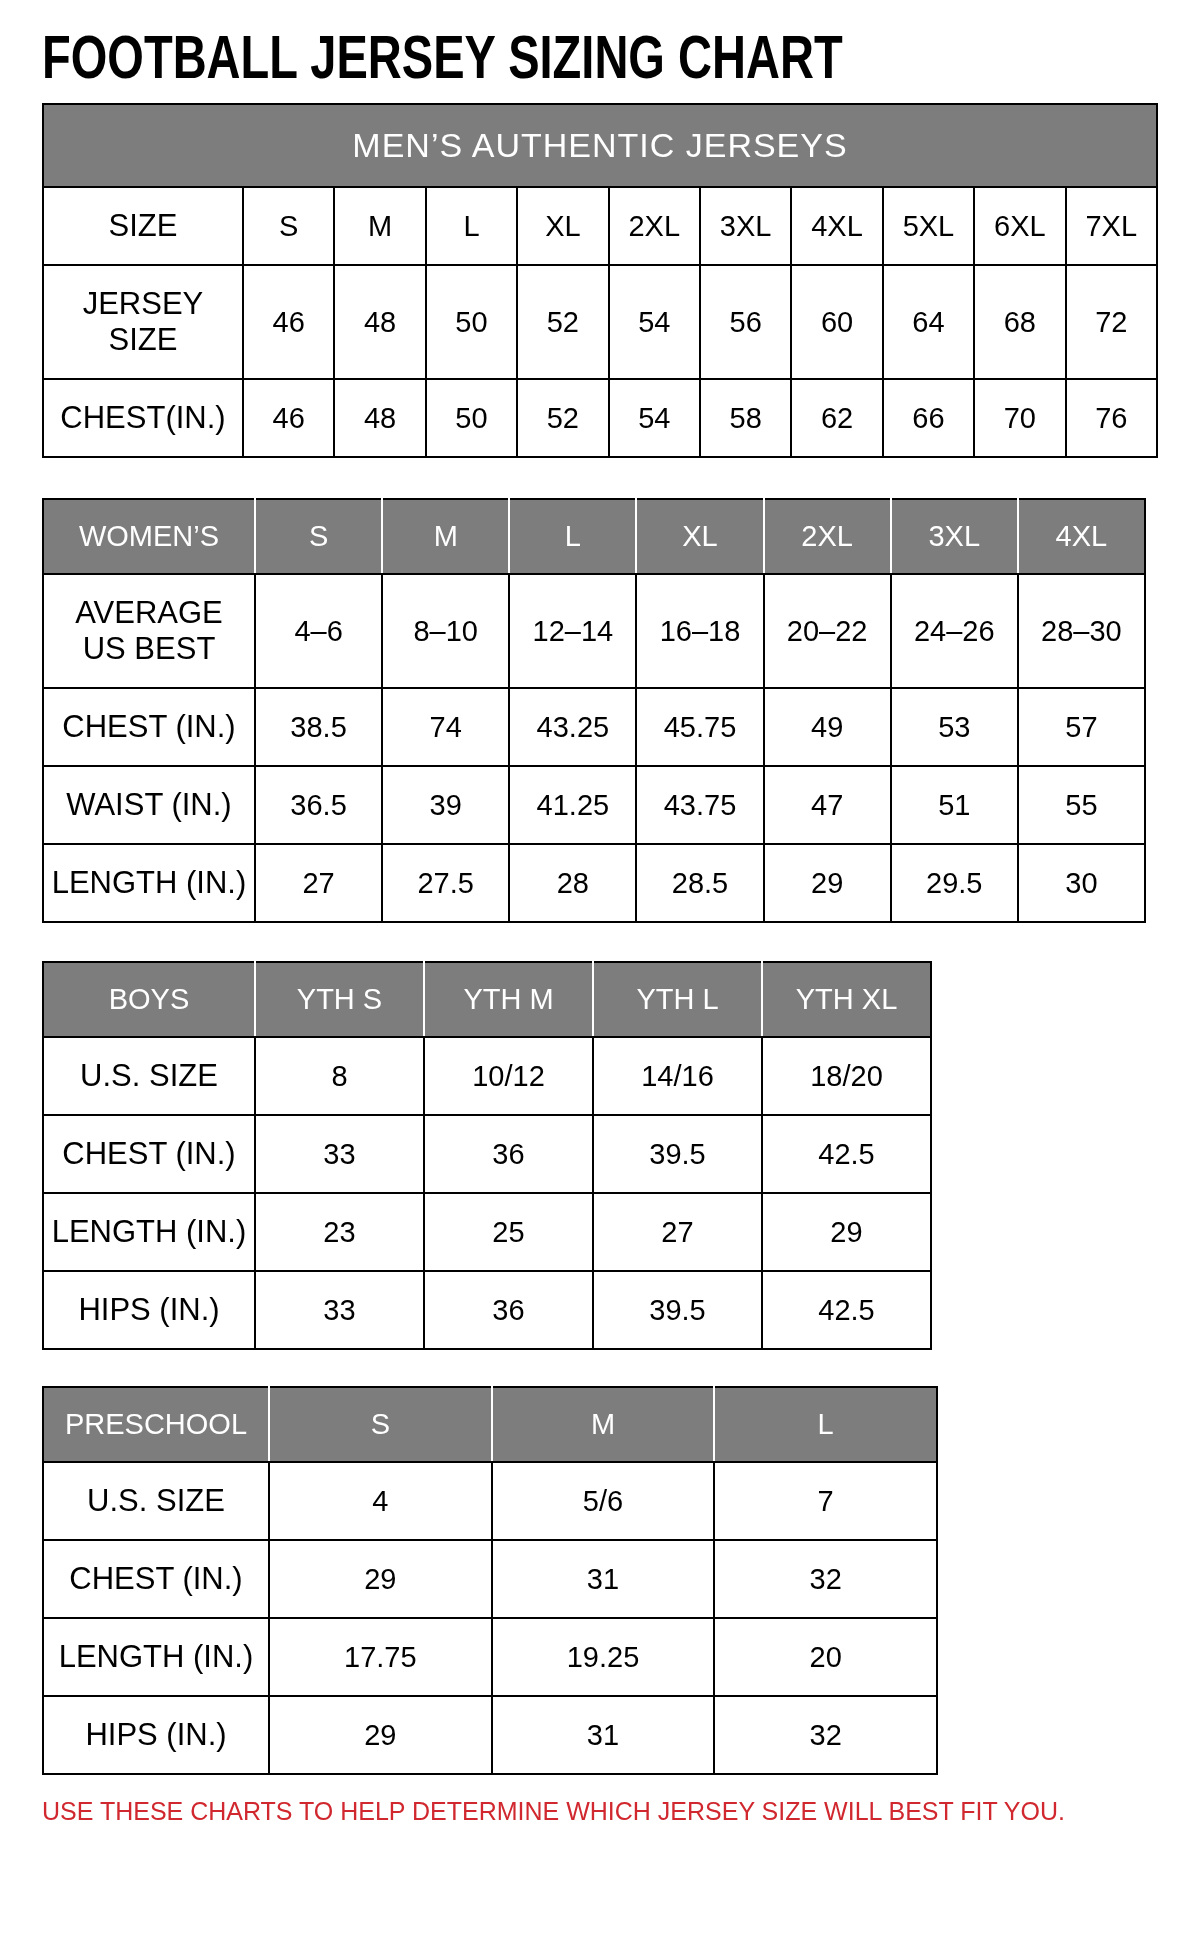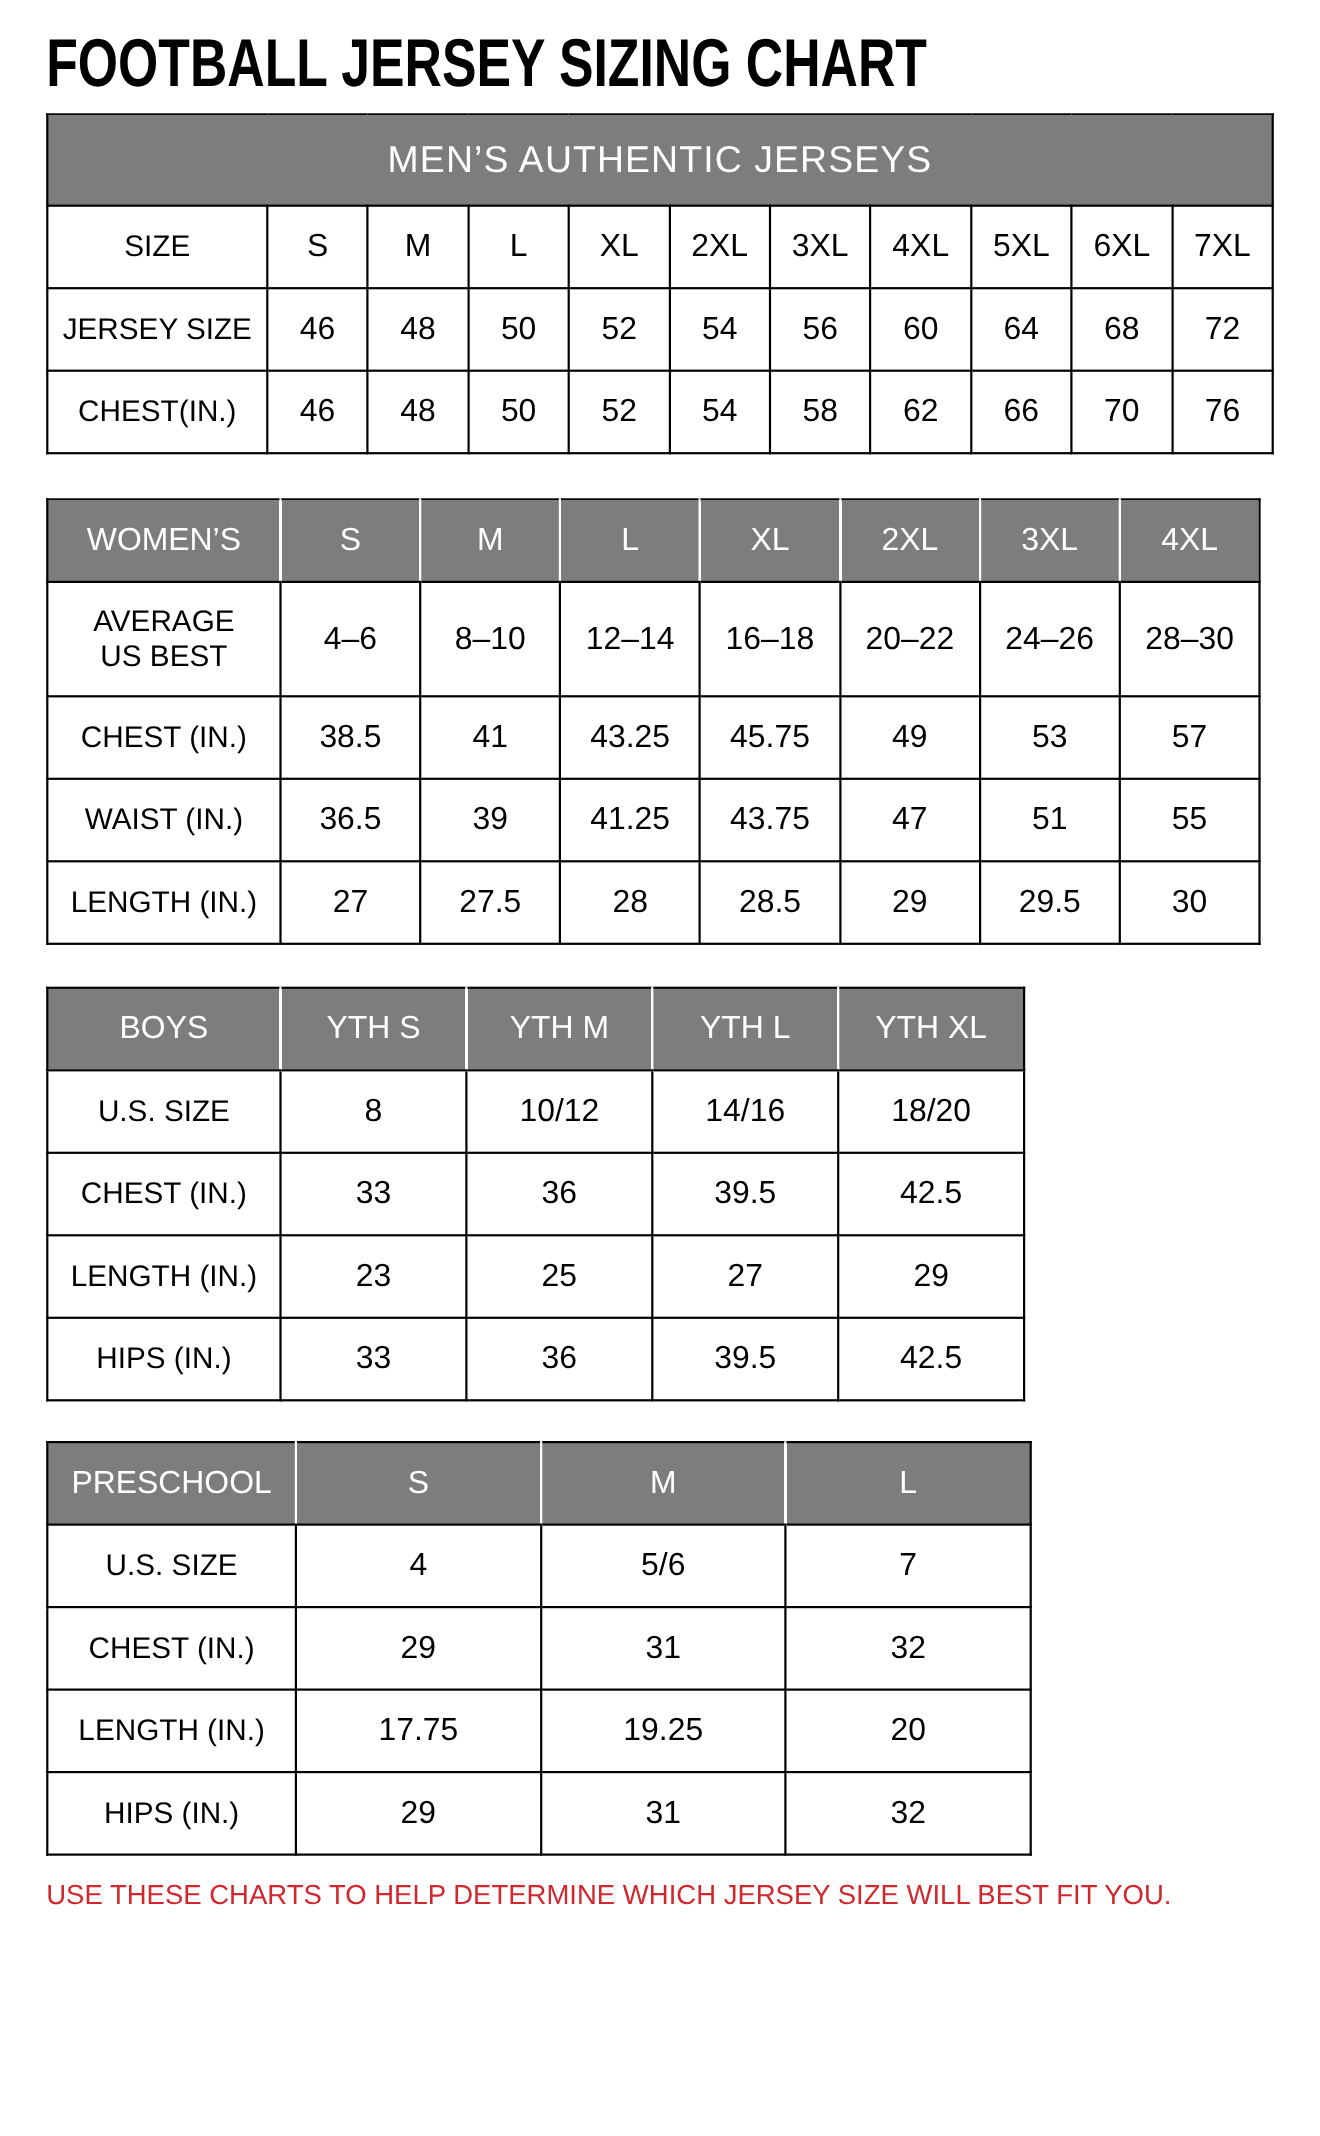--- a/index.html
+++ b/index.html
@@ -40,21 +40,21 @@
   td, th {
     border: 2px solid #000;
     text-align: center;
     vertical-align: middle;
     padding: 20px 4px;
     font-size: 29px;
     font-weight: normal;
     white-space: pre-line;
     overflow: hidden;
   }
-  .lbl { font-size: 27px; }
+  .lbl { font-size: 31px; }
   .banner {
     background: var(--gray, #7d7d7d);
     color: #fff;
     font-size: 34px;
     letter-spacing: 1px;
     padding: 21px 4px;
   }
   tr.head th {
     background: var(--gray, #7d7d7d);
     color: #fff;
@@ -174,21 +174,21 @@
         <td>8–10</td>
         <td>12–14</td>
         <td>16–18</td>
         <td>20–22</td>
         <td>24–26</td>
         <td>28–30</td>
       </tr>
       <tr>
         <td class="lbl">CHEST (IN.)</td>
         <td>38.5</td>
-        <td>41</td>
+        <td>74</td>
         <td>43.25</td>
         <td>45.75</td>
         <td>49</td>
         <td>53</td>
         <td>57</td>
       </tr>
       <tr>
         <td class="lbl">WAIST (IN.)</td>
         <td>36.5</td>
         <td>39</td>

